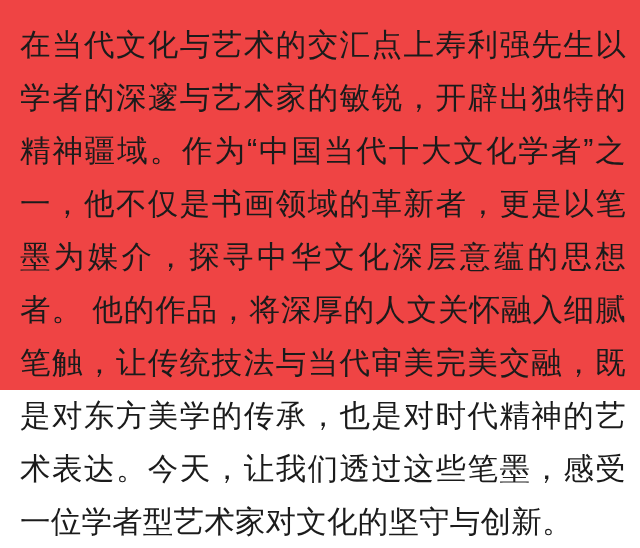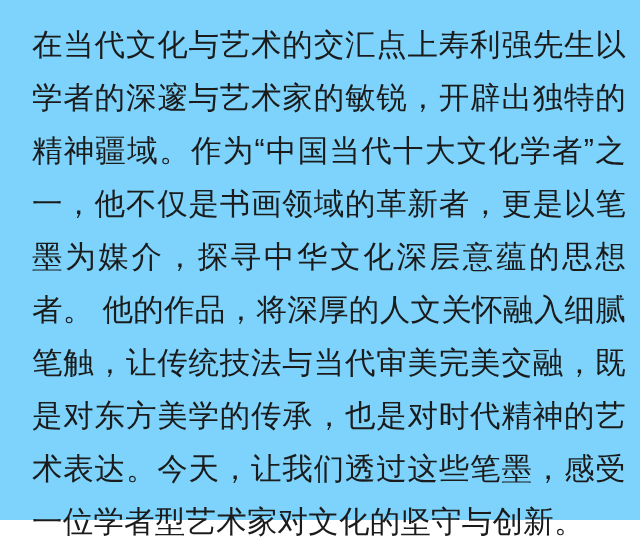--- a/index.html
+++ b/index.html
@@ -9,23 +9,23 @@
   body {
     width: 640px;
     height: 548px;
     background: #ffffff;
     font-family: "Liberation Sans", sans-serif;
     overflow: hidden;
   }
   #page {
     box-sizing: border-box;
     width: 640px;
-    height: 520px;
-    background: #7dd3fc;
-    padding: 18px 14px 10px 32px;
+    height: 390px;
+    background: #ef4444;
+    padding: 18px 14px 10px 20px;
   }
   #body-text {
     font-family: "Liberation Sans", sans-serif;
     font-size: 30.5px;
     line-height: 53px;
     color: #1b1b1b;
     letter-spacing: 0.2px;
     text-align: justify;
     text-justify: inter-character;
     white-space: pre-wrap;

